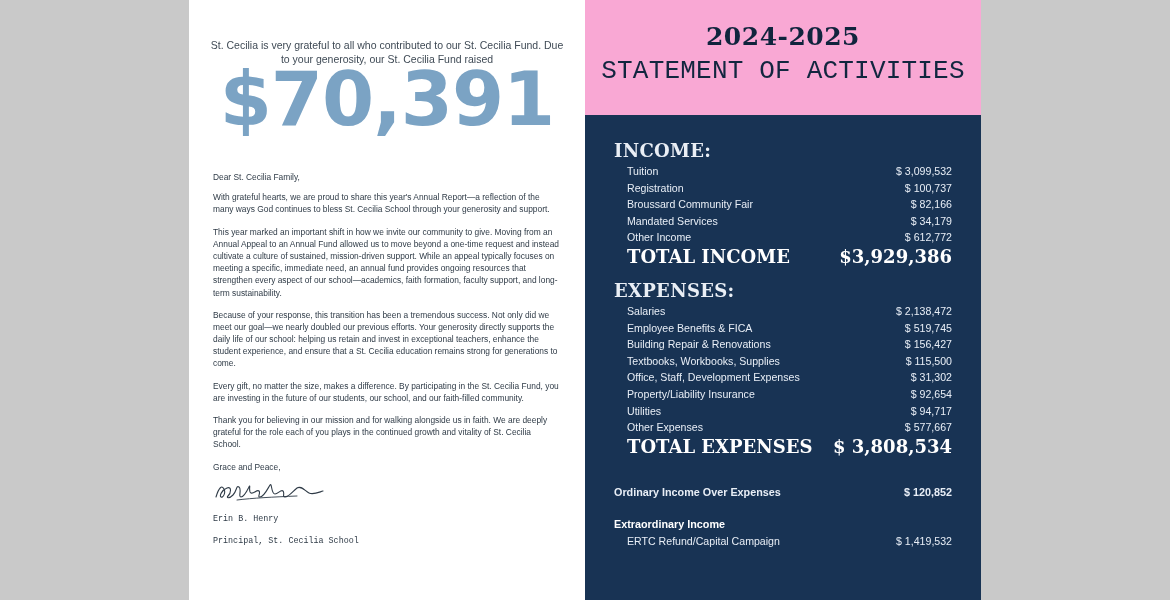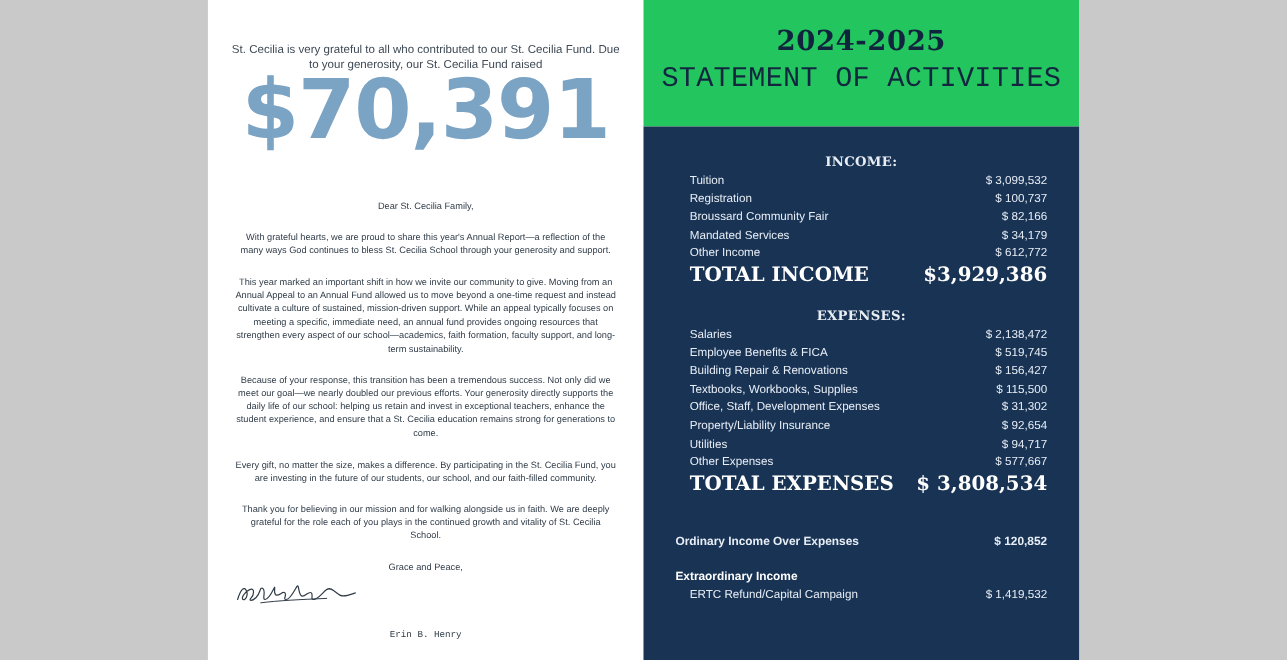--- a/index.html
+++ b/index.html
@@ -54,22 +54,21 @@
   .letter {
     position: absolute;
     left: 24px;
     top: 165px;
     width: 348px;
     color: #2f3b47;
     font-size: 8.4px;
     line-height: 1.45;
   }
   .letter p {
-    margin: 16px 0 10px 0;
-    text-align: center;
+    margin: 6px 0 10px 0;
   }
   .letter p.tight {
     margin-bottom: 8px;
   }
   .sig-wrap {
     margin-top: 2px;
     height: 26px;
     position: relative;
   }
   .sig {
@@ -93,21 +92,21 @@
     top: 0;
     width: 396px;
     height: 600px;
   }
   .head-block {
     position: absolute;
     left: 0;
     top: 0;
     width: 396px;
     height: 115px;
-    background: #22c55e;
+    background: #f9a8d4;
   }
   .year {
     position: absolute;
     top: 22px;
     width: 396px;
     text-align: center;
     font-family: "DejaVu Serif", serif;
     font-weight: bold;
     font-size: 25px;
     letter-spacing: 0.5px;
@@ -128,24 +127,23 @@
     left: 0;
     top: 115px;
     width: 396px;
     height: 485px;
     background: #183354;
     color: #ffffff;
   }
   .section-title {
     font-family: "DejaVu Serif", serif;
     font-weight: bold;
-    font-size: 12px;
+    font-size: 18px;
     letter-spacing: 0.3px;
     color: #e9eef5;
-    text-align: center;
   }
   .rows {
     margin-top: 2px;
   }
   .row {
     display: flex;
     justify-content: space-between;
     align-items: baseline;
     font-size: 10.6px;
     line-height: 16.6px;

